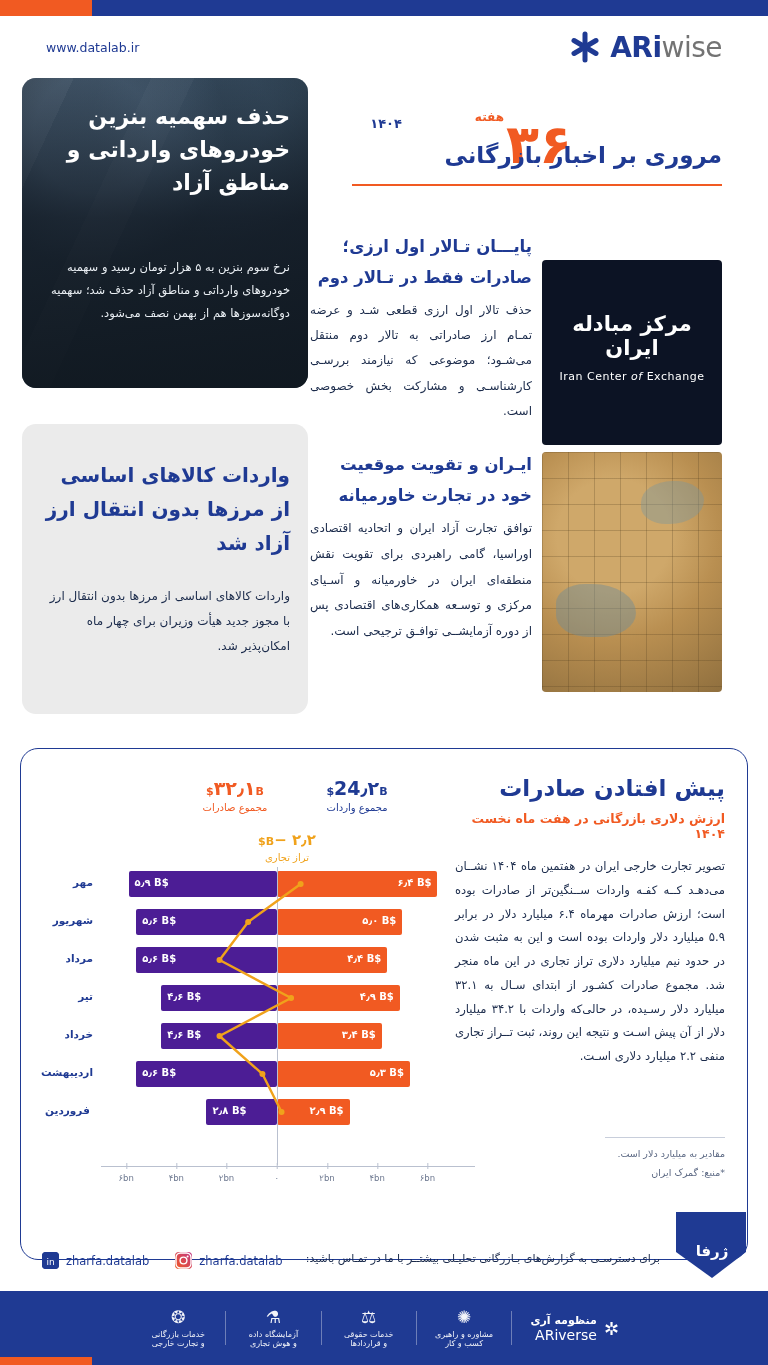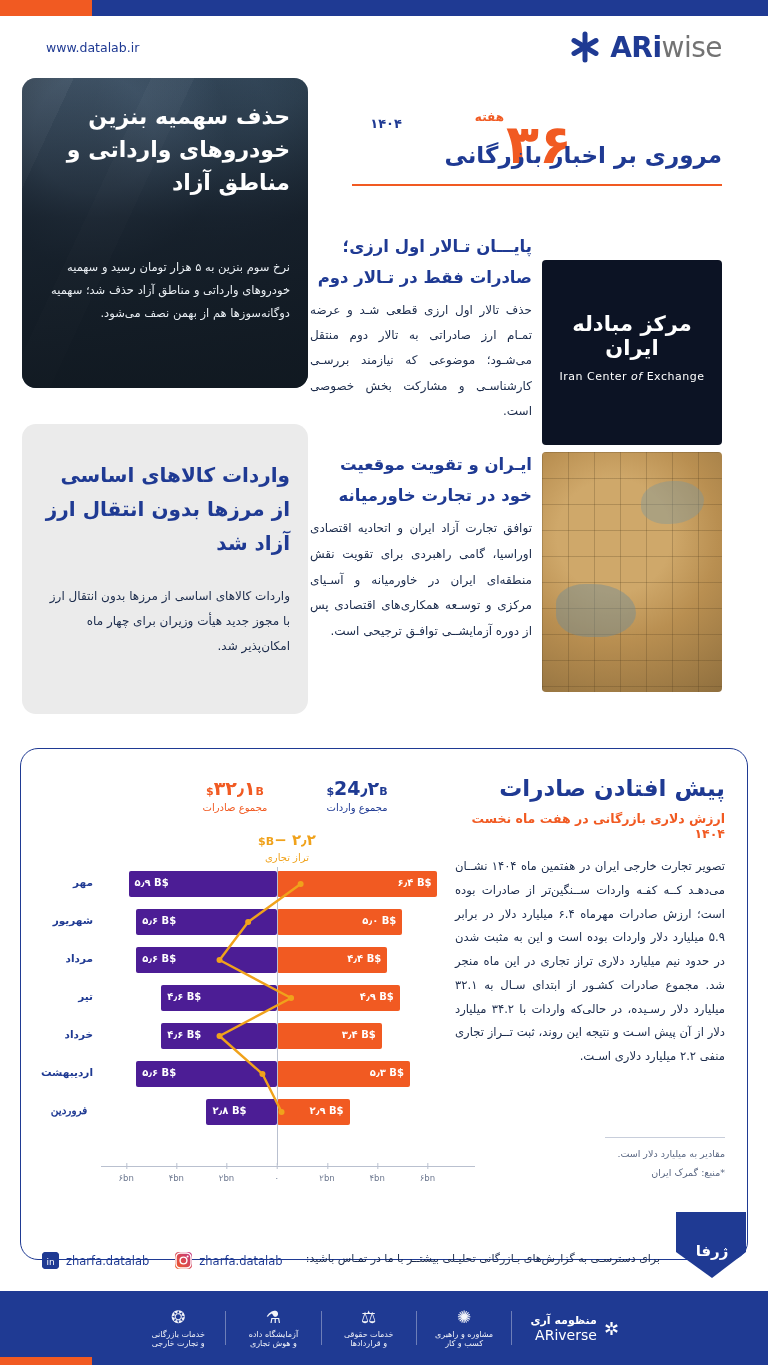--- a/index.html
+++ b/index.html
@@ -461,21 +461,21 @@
           <div class="row" style="top: 194px; left: 0px;">
             <div class="lbl" style="right: auto; left: 0px; width: 48px; text-align: right;">اردیبهشت</div>
             <div class="bar imp" style="left: 91.156px; width: 140.624px;">
               <span style="left: 6px; right: auto;">۵٫۶ B$</span>
             </div>
             <div class="bar exp" style="left: 231.78px; width: 133.091px;">
               <span style="right: 6px; left: auto;">۵٫۳ B$</span>
             </div>
           </div>
           <div class="row" style="top: 232px; left: 0px;">
-            <div class="lbl" style="right: auto; left: 0px; width: 48px; text-align: center; font-family: Liberation Serif, serif;">فروردین</div>
+            <div class="lbl" style="right: auto; left: 0px; width: 48px; text-align: left;">فروردین</div>
             <div class="bar imp" style="left: 161.468px; width: 70.312px;">
               <span style="left: 6px; right: auto;">۲٫۸ B$</span>
             </div>
             <div class="bar exp" style="left: 231.78px; width: 72.8231px;">
               <span style="right: 6px; left: auto;">۲٫۹ B$</span>
             </div>
           </div>
           <div class="axis-mid" style="left: 231.78px;"></div>
         </div>
       <div class="axis-line"></div>

